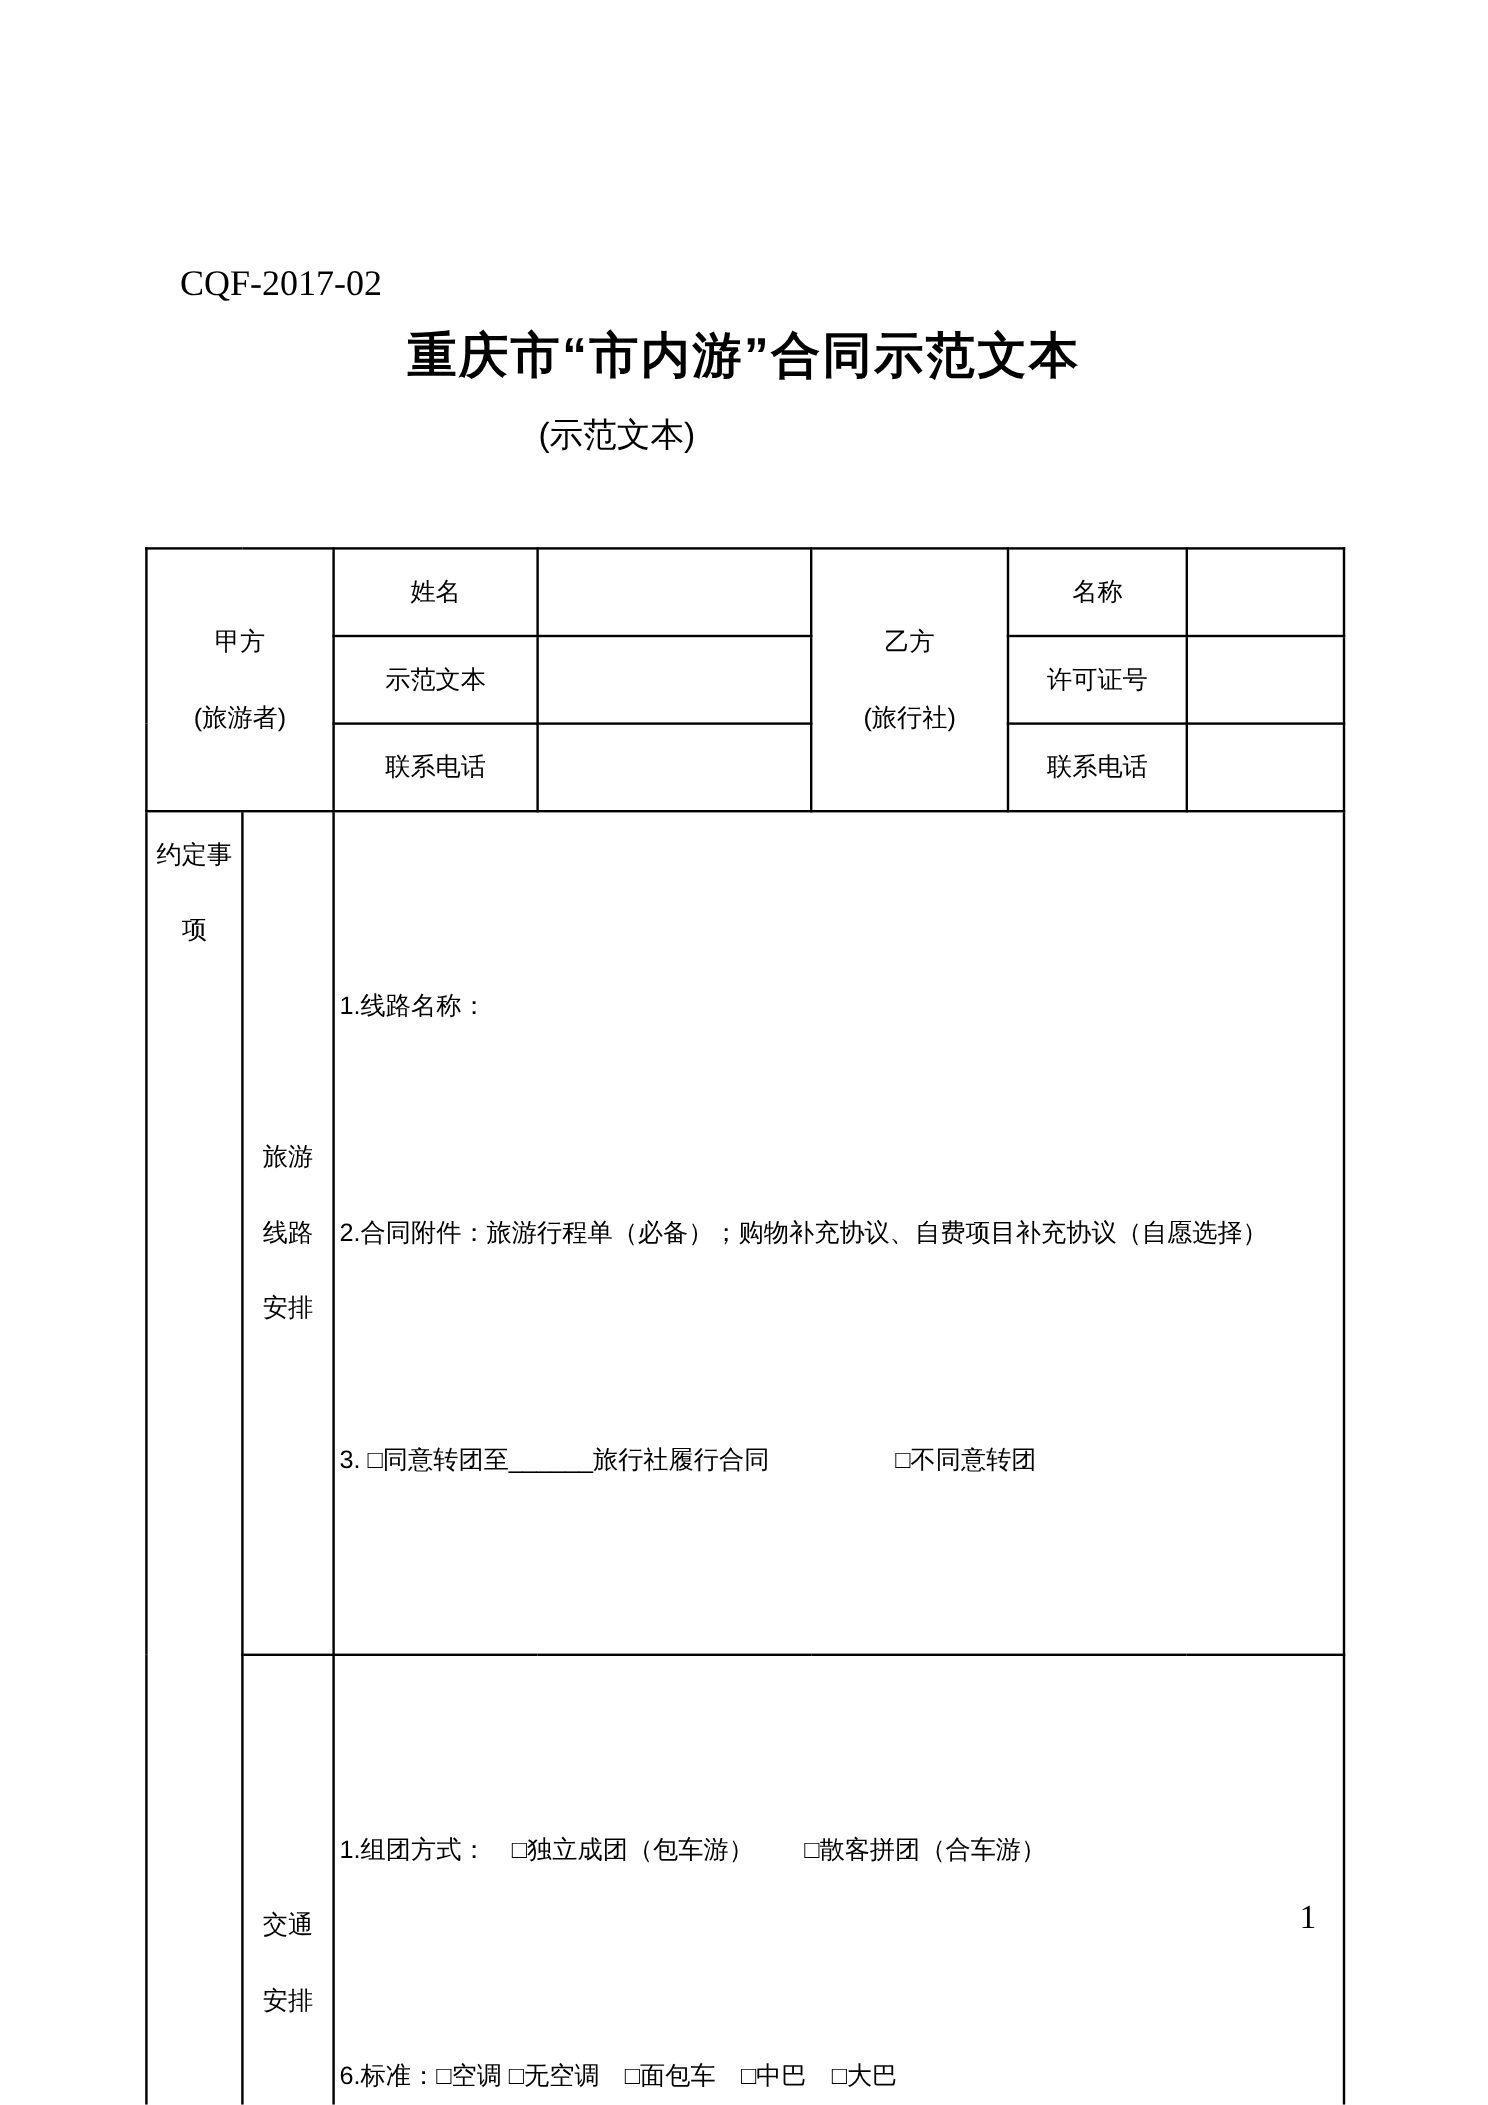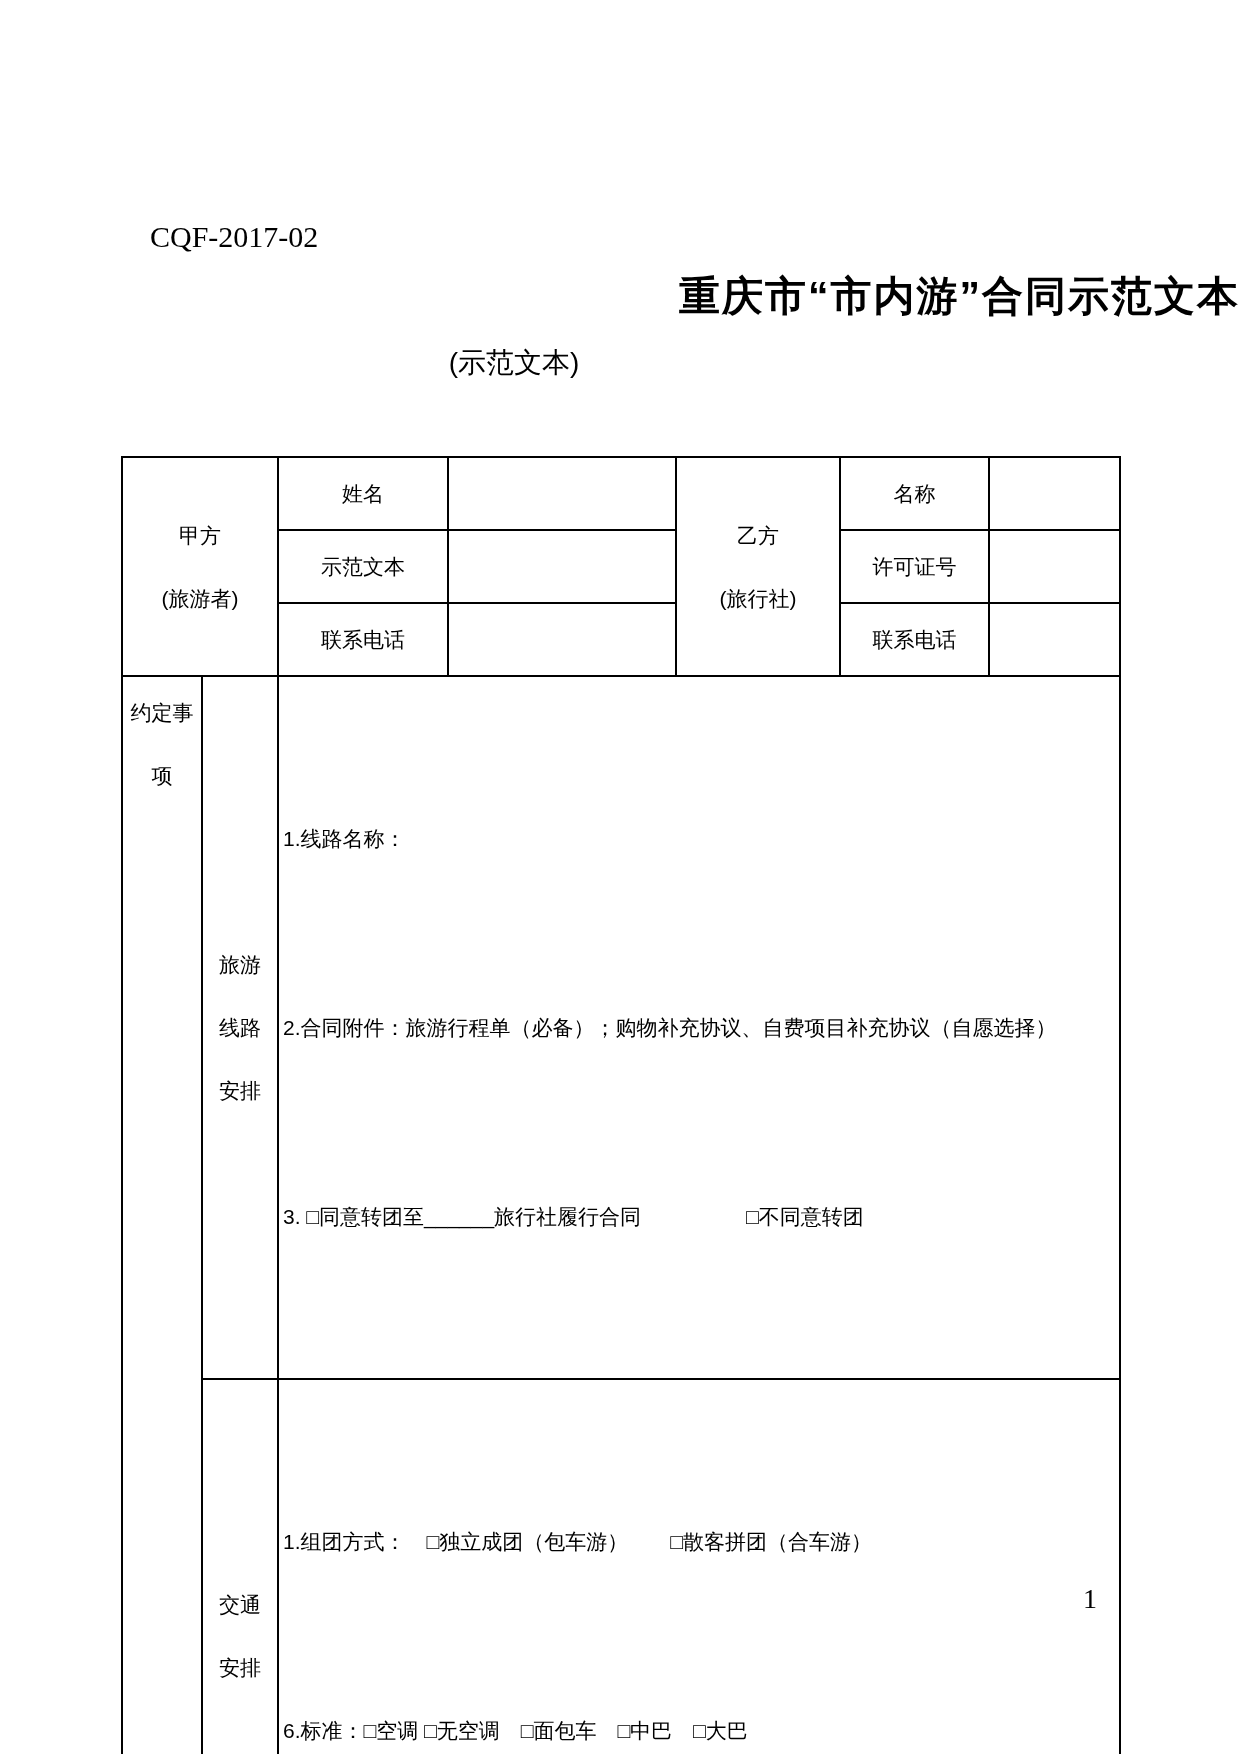--- a/index.html
+++ b/index.html
@@ -11,21 +11,21 @@
     color:#000;
     overflow:hidden;
   }
   .doc-code{
     position:absolute;left:150px;top:222px;
     font-family:"Liberation Serif", serif;
     font-size:30px;line-height:30px;
   }
   .page-title{
     position:absolute;left:0;top:270px;width:1240px;
-    text-align:right;
+    text-align:center;
     font-size:41px;font-weight:bold;letter-spacing:2px;line-height:52px;
   }
   .page-subtitle{
     position:absolute;left:0;top:344px;width:1028px;
     text-align:center;
     font-size:28px;line-height:38px;
   }
   table.contract{
     position:absolute;left:121px;top:456px;
     width:998px;

